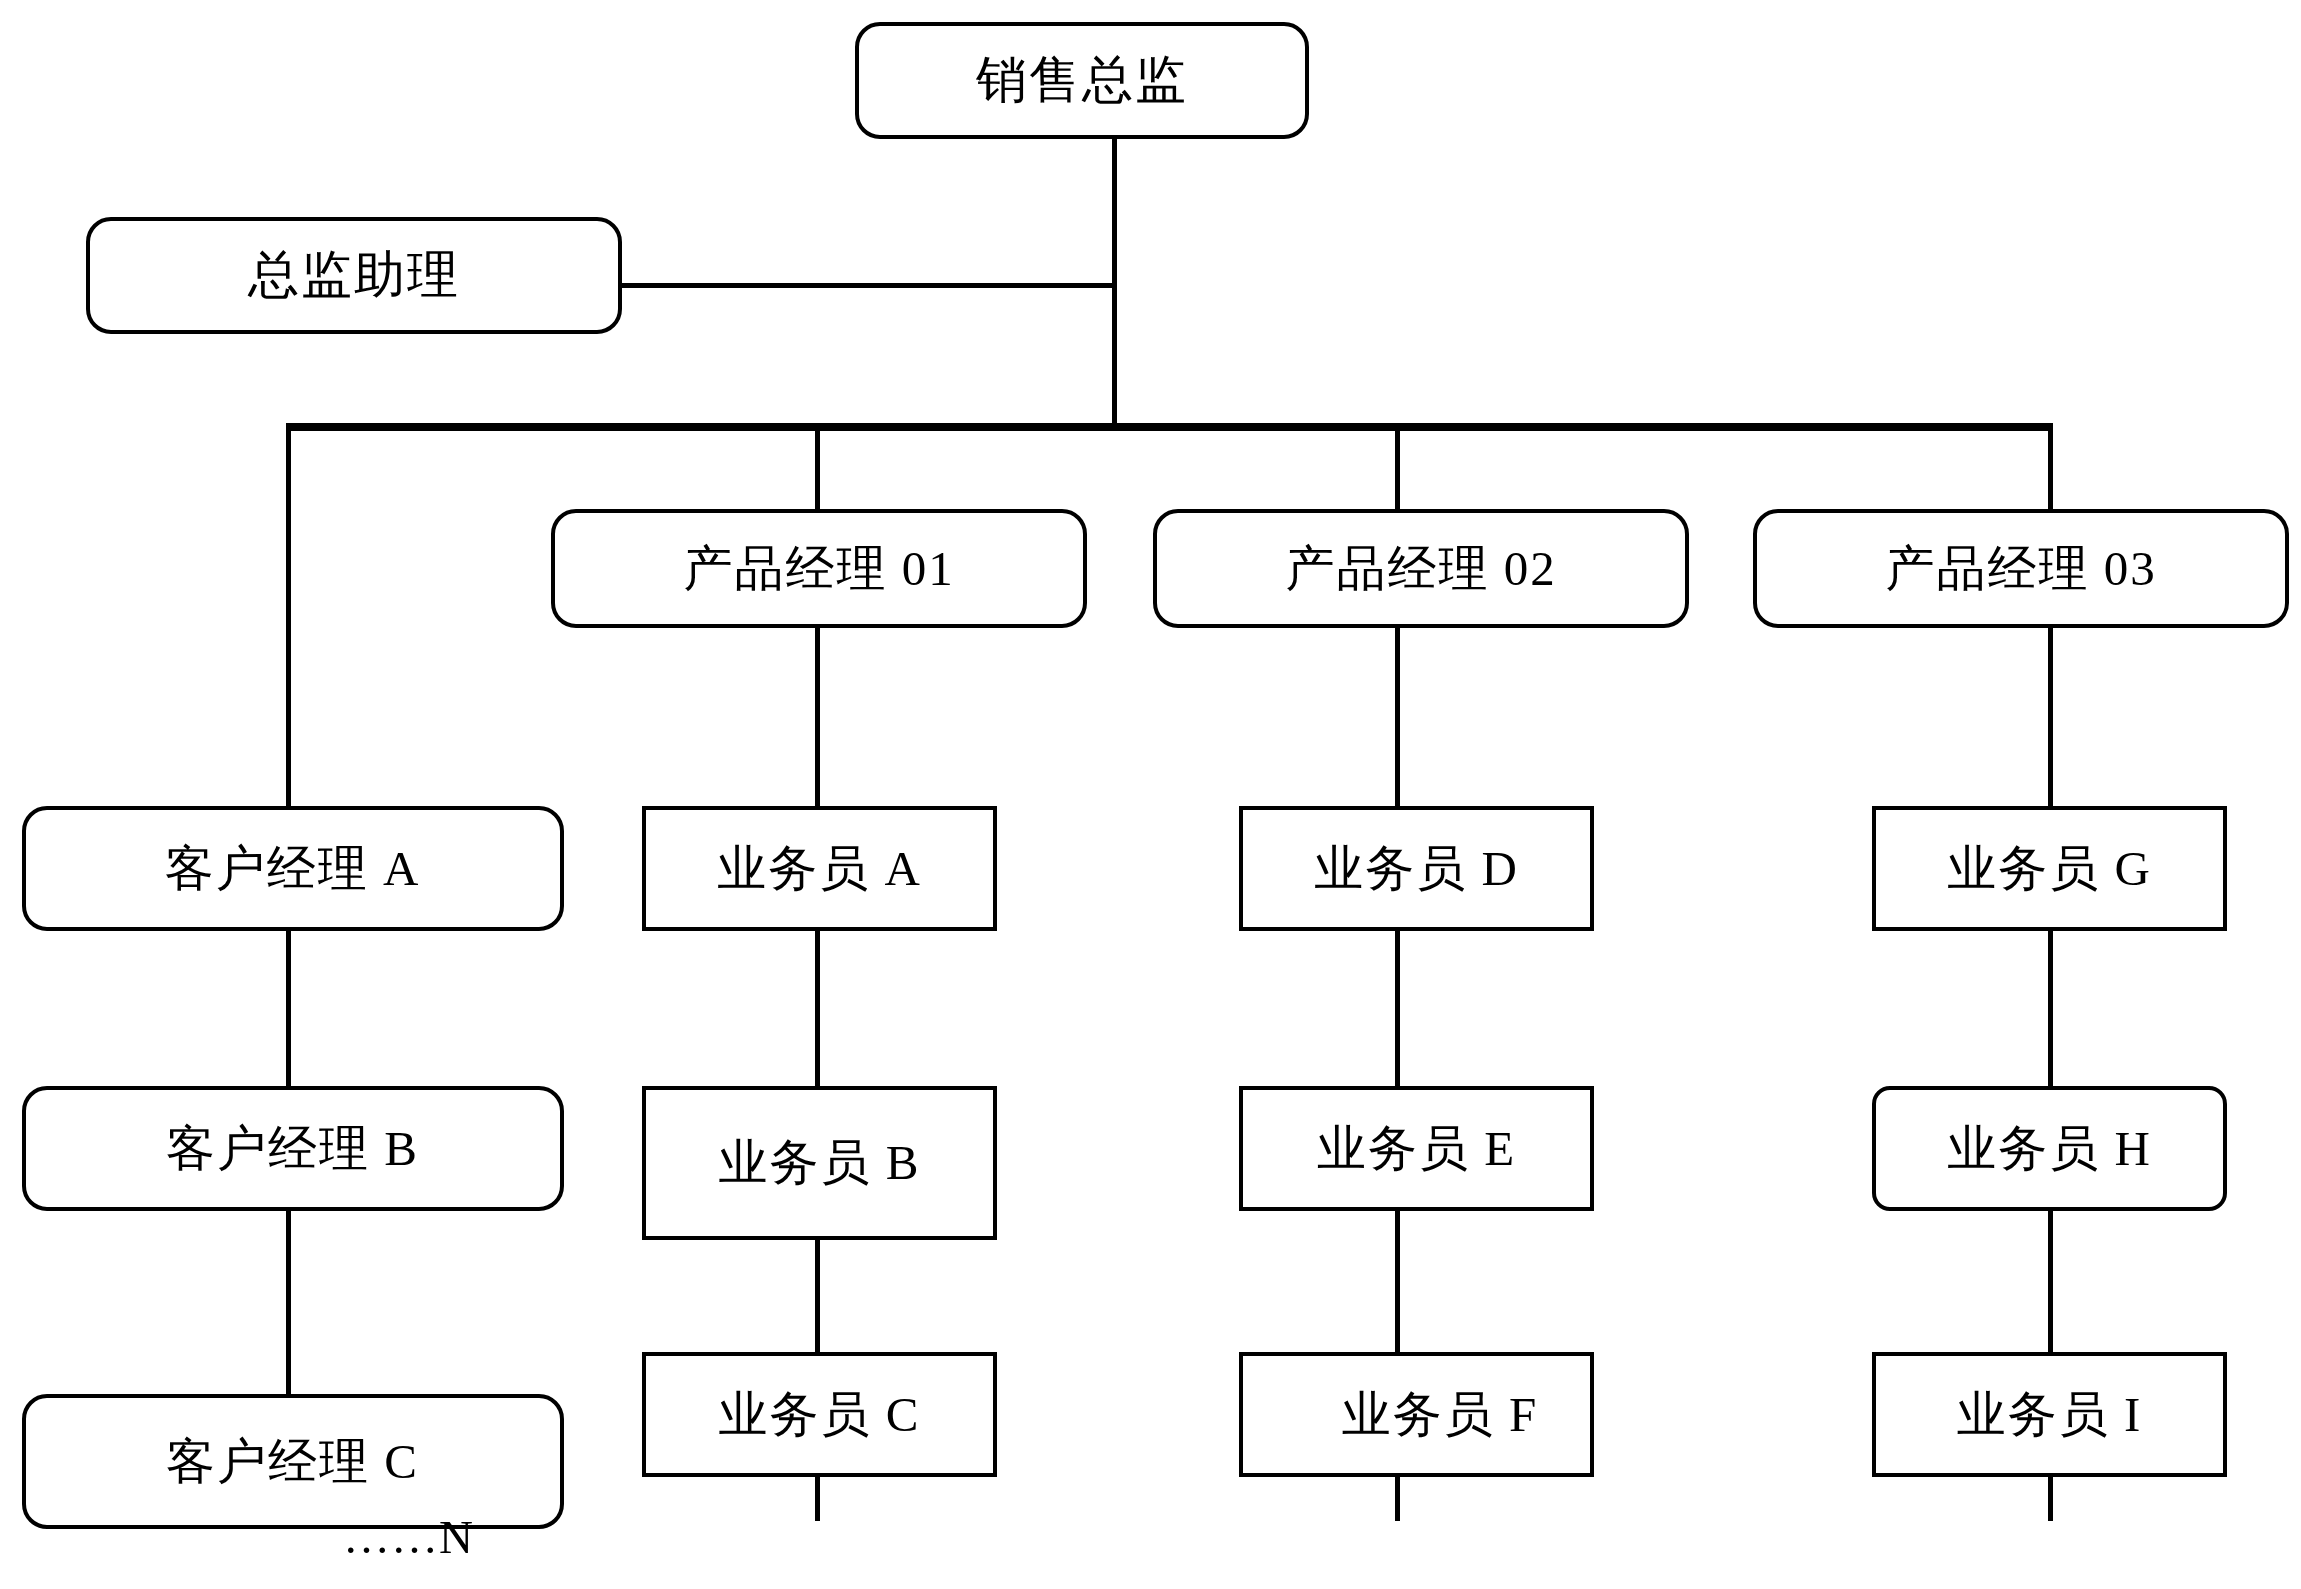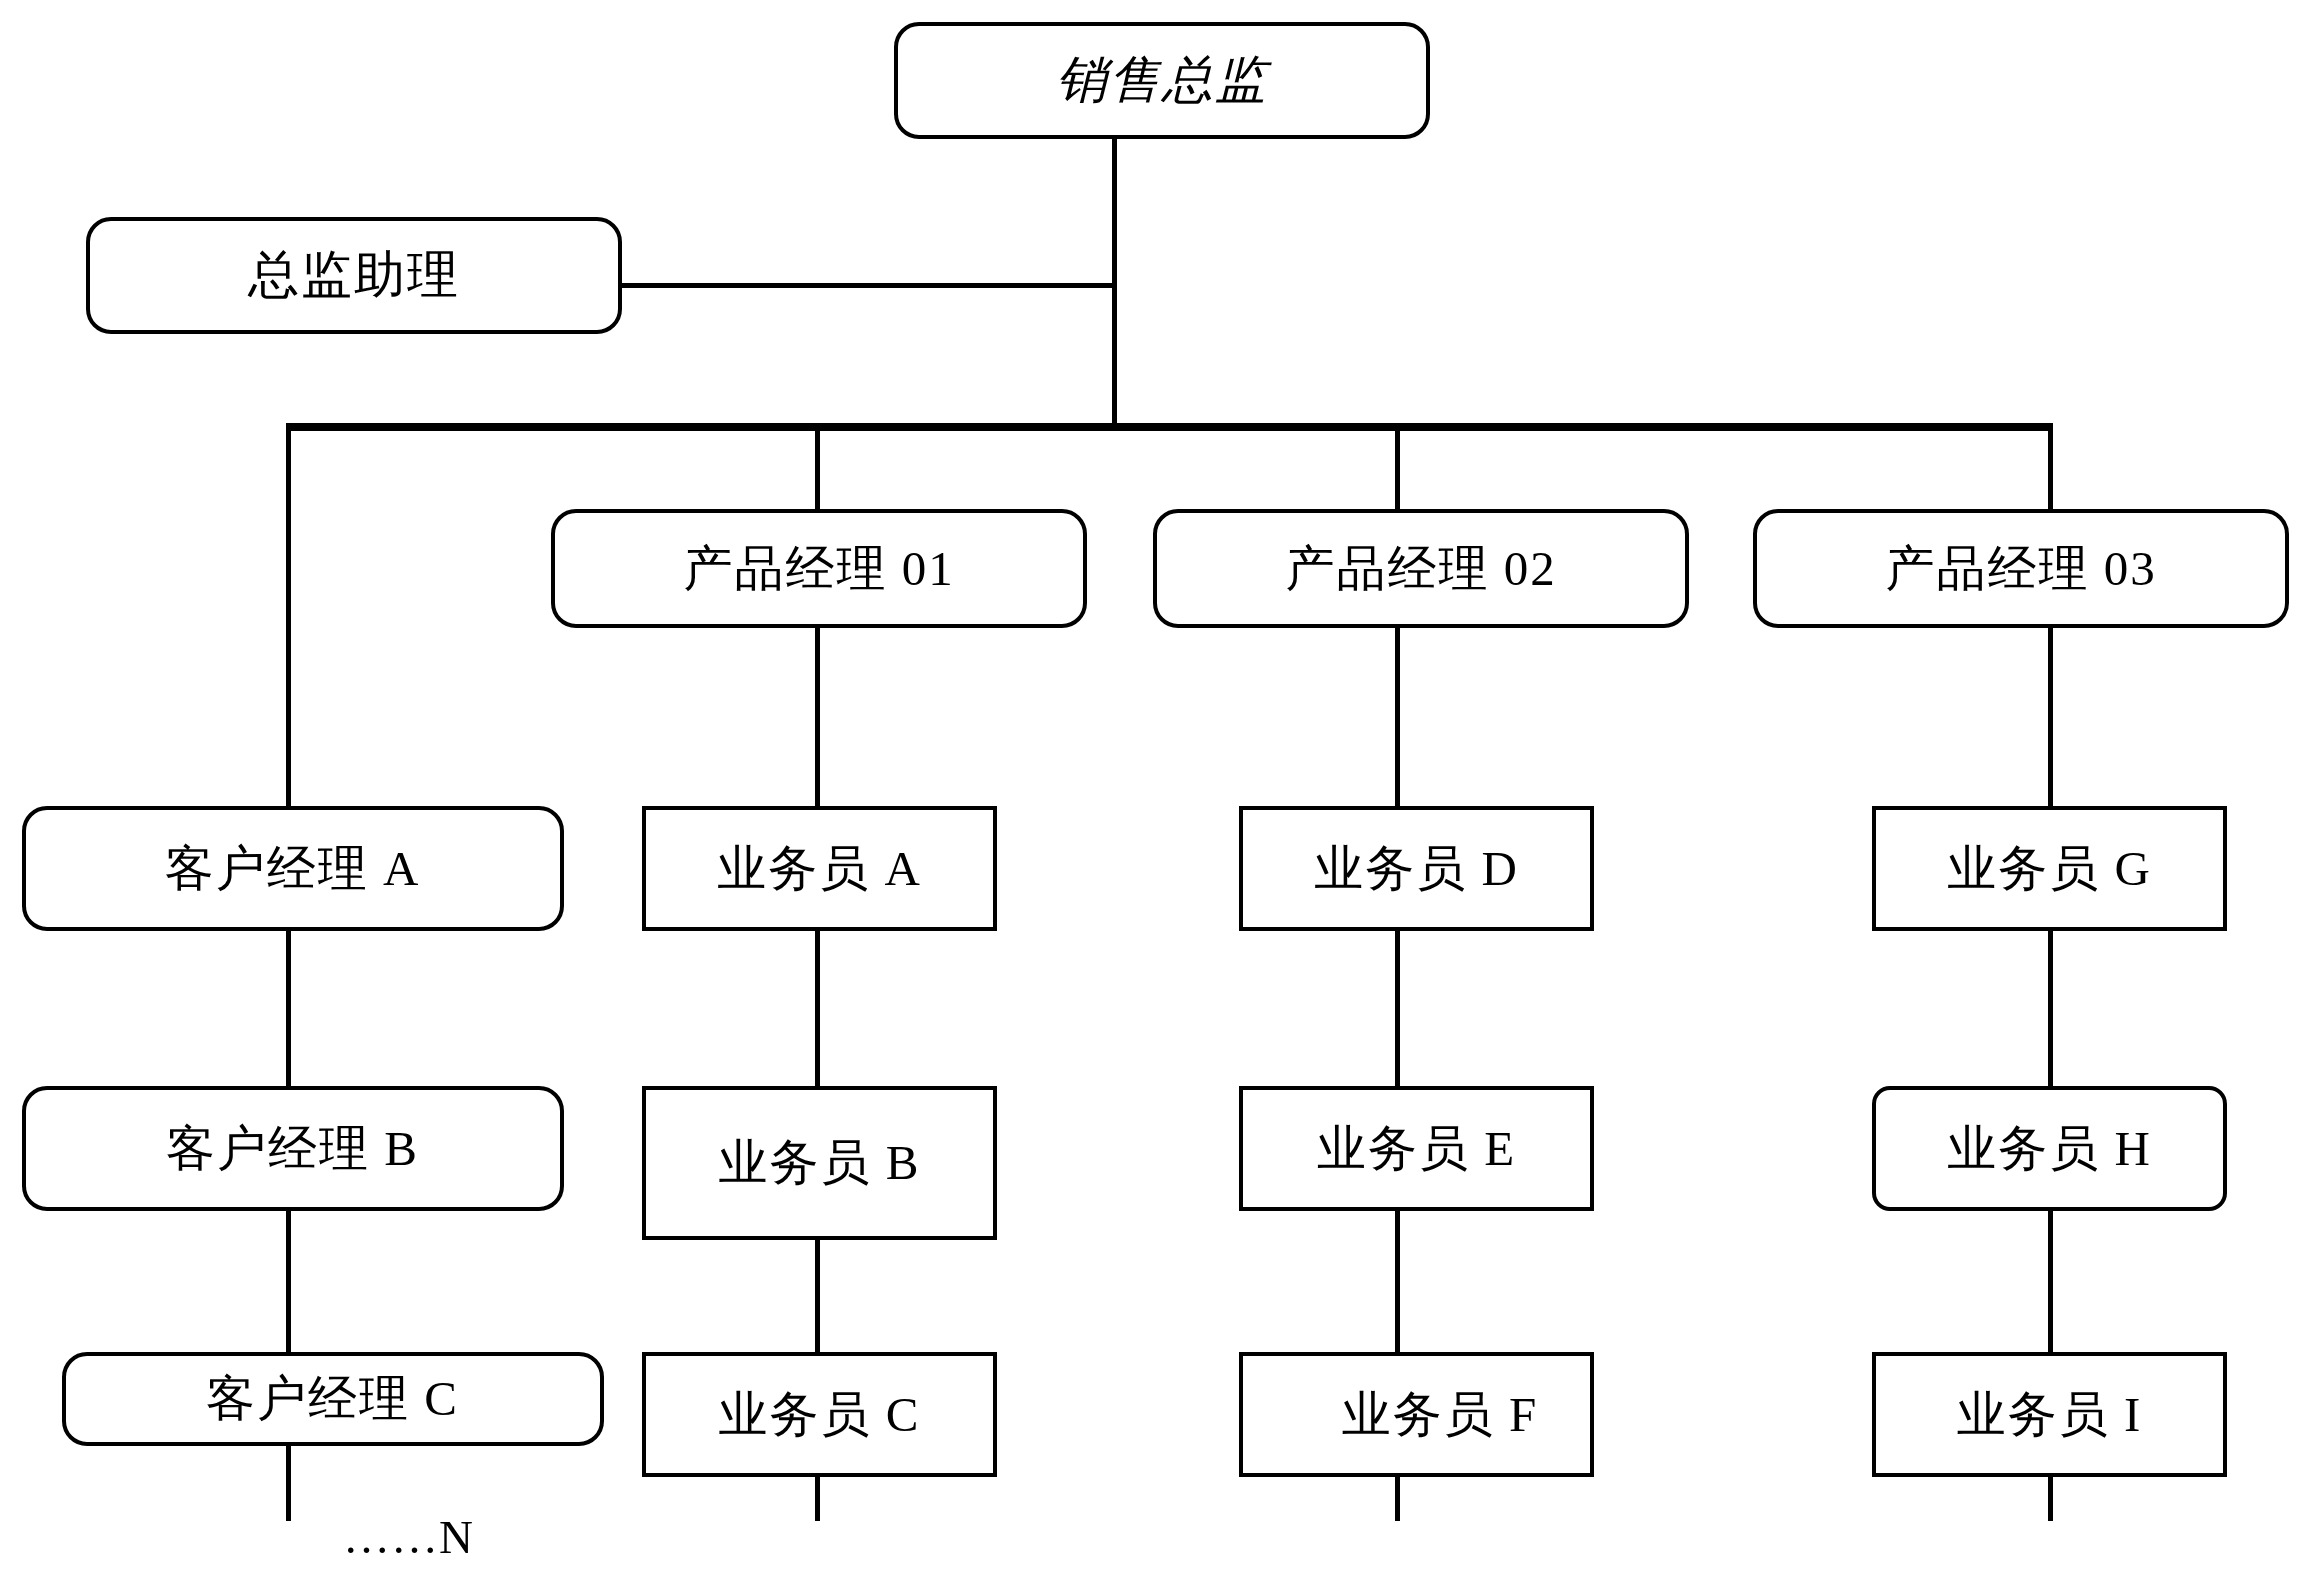--- a/index.html
+++ b/index.html
@@ -55,37 +55,37 @@
     letter-spacing: 1px;
     white-space: nowrap;
     font-family: "Liberation Serif", "DejaVu Serif", serif;
   }
 </style>
 </head>
 <body>
 
 <div id="org-chart">
 
-  <div class="node rounded node-lg" style="left:894px; top:21.5px; width:536px; height:117px;font-style:italic;">销售总监</div>
+  <div class="node rounded node-lg" style="left:855px; top:21.5px; width:454px; height:117px;">销售总监</div>
 
   <div class="line line-v" style="left:1112px; top:138px; width:4.9px; height:288px;"></div>
 
   <div class="node rounded node-lg" style="left:86px; top:217px; width:536px; height:117px;">总监助理</div>
 
   <div class="line line-h" style="left:620px; top:283px; width:495px; height:4.9px;"></div>
 
   <div class="line line-h-thick" style="left:286px; top:423px; width:1767px; height:7.8px;"></div>
 
   <div class="line line-v" style="left:286px; top:427px; width:4.9px; height:1094px;"></div>
 
   <div class="node rounded node-md" style="left:21.5px; top:806px; width:542px; height:125px;">客户经理 A</div>
 
   <div class="node rounded node-md" style="left:21.5px; top:1086px; width:542px; height:125px;">客户经理 B</div>
 
-  <div class="node rounded node-md" style="left:21.5px; top:1352px; width:542px; height:94px;margin-left:40px;">客户经理 C</div>
+  <div class="node rounded node-md" style="left:21.5px; top:1394px; width:542px; height:135px;">客户经理 C</div>
 
   <div class="ellipsis-label" style="left:343px; top:1510px;">……N</div>
 
   <div class="line line-v" style="left:815px; top:427px; width:4.9px; height:1094px;"></div>
 
   <div class="node rounded node-md" style="left:551px; top:509px; width:536px; height:119px;">产品经理 01</div>
 
   <div class="node square node-md" style="left:642px; top:806px; width:355px; height:125px;">业务员 A</div>
 
   <div class="node square node-md" style="left:642px; top:1086px; width:355px; height:154px;">业务员 B</div>

